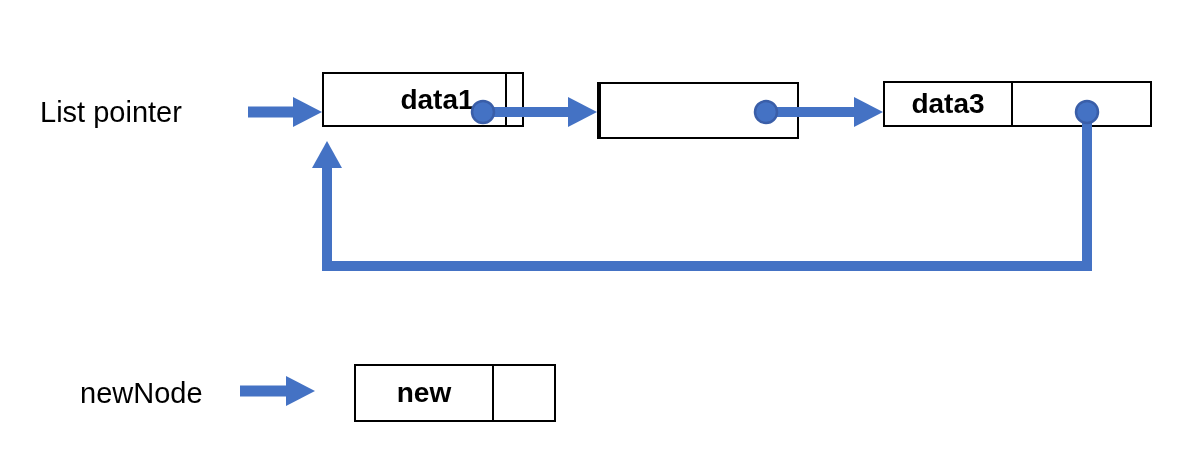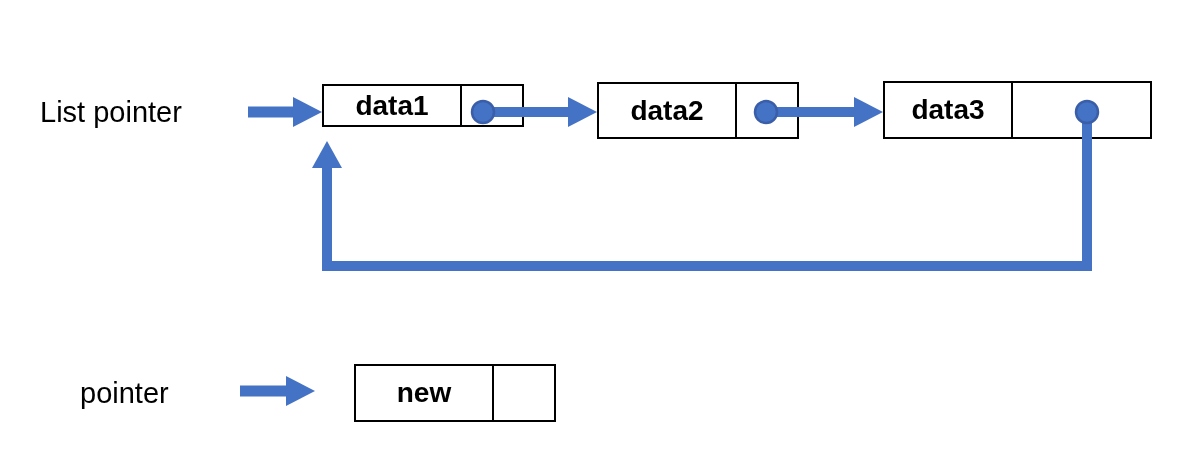--- a/index.html
+++ b/index.html
@@ -39,25 +39,25 @@
     align-items: center;
     justify-content: center;
     font-weight: 700;
     font-size: 28px;
     color: var(--text);
   }
   .node-box .cell-ptr {
     border-left: 2px solid var(--box-border);
     flex: 1;
   }
-  #data1-box { left: 322px; top: 84px;  width: 202px; height: 43px; }
+  #data1-box { left: 322px; top: 72px;  width: 202px; height: 55px; padding-left: 45px; }
   #data1-box .cell-data { width: 136px; }
   #data2-box { left: 597px; top: 82px;  width: 202px; height: 57px; }
   #data2-box .cell-data { width: 136px; }
-  #data3-box { left: 883px; top: 81px;  width: 269px; height: 58px; justify-content: space-between; }
+  #data3-box { left: 883px; top: 81px;  width: 269px; height: 46px; justify-content: space-between; }
   #data3-box .cell-data { width: 126px; }
   #newnode-box { left: 315px; top: 364px; width: 202px; height: 58px; margin-left: 39px; }
   #newnode-box .cell-data { width: 136px; }
 
   #list-pointer-label { left: 40px; top: 96px; }
   #newnode-label      { left: 80px; top: 377px; }
 
   svg.arrow-layer {
     position: absolute;
     left: 0; top: 0;
@@ -78,29 +78,28 @@
     stroke-width: 2.5px;
   }
 </style>
 </head>
 <body>
 
 <div class="canvas">
 
   <div class="free-label" id="list-pointer-label">List pointer</div>
 
-  <div class="free-label" id="newnode-label">pointer</div>
+  <div class="free-label" id="newnode-label">newNode</div>
 
   <div class="node-box" id="data1-box">
     <div class="cell-data">data1</div>
     <div class="cell-ptr"></div>
   </div>
 
   <div class="node-box" id="data2-box">
-    <div class="cell-data">data2</div>
     <div class="cell-ptr"></div>
   </div>
 
   <div class="node-box" id="data3-box">
     <div class="cell-data">data3</div>
     <div class="cell-ptr"></div>
   </div>
 
   <div class="node-box" id="newnode-box">
     <div class="cell-data">new</div>

